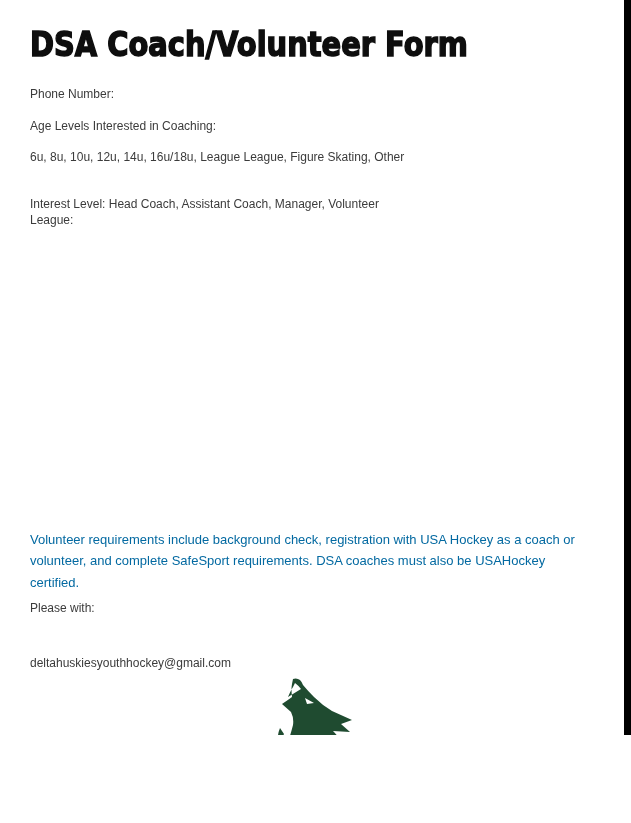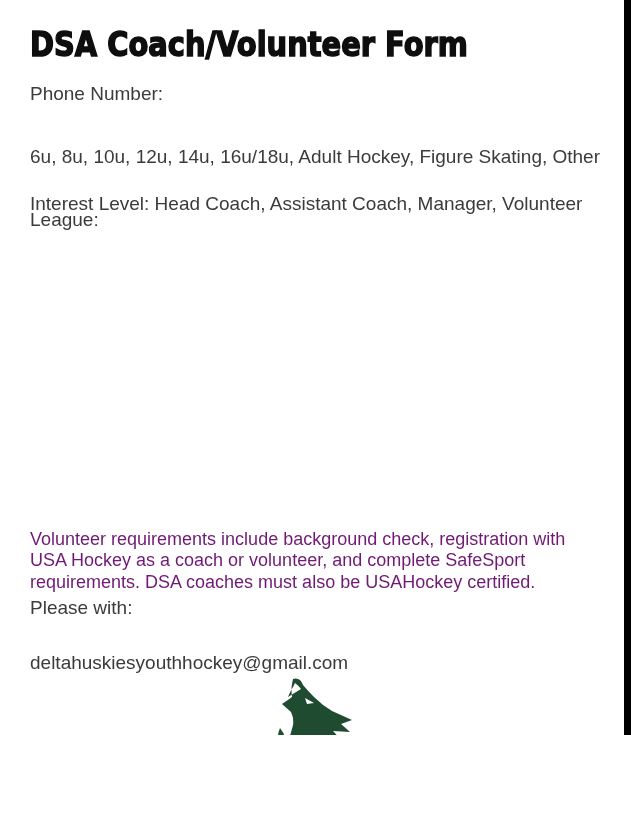--- a/index.html
+++ b/index.html
@@ -26,34 +26,34 @@
     color: #0e0e0e;
     -webkit-text-stroke: 1.6px #0e0e0e;
     letter-spacing: 0px;
     white-space: nowrap;
     transform: scaleX(0.85);
     transform-origin: 0 0;
   }
   .line {
     position: absolute;
     left: 30px;
-    font-size: 19px;
+    font-size: 12px;
     line-height: 16px;
     color: #3b3b3b;
     white-space: nowrap;
   }
   .para {
     position: absolute;
     left: 30px;
     top: 529px;
     width: 566px;
     margin: 0;
-    font-size: 18px;
+    font-size: 13px;
     line-height: 21.4px;
-    color: #701a75;
+    color: #0369a1;
   }
   .logo {
     position: absolute;
     left: 272px;
     top: 676px;
     width: 100px;
     height: 120px;
   }
   .edge-strip {
     position: absolute;
@@ -66,22 +66,23 @@
 </style>
 </head>
 <body>
 
 <div class="page">
 
   <h1 class="title">DSA Coach/Volunteer Form</h1>
 
   <div class="line" style="top:86px">Phone Number:</div>
 
+  <div class="line" style="top:118px">Age Levels Interested in Coaching:</div>
 
-  <div class="line" style="top:149px">6u, 8u, 10u, 12u, 14u, 16u/18u, Adult Hockey, Figure Skating, Other</div>
+  <div class="line" style="top:149px">6u, 8u, 10u, 12u, 14u, 16u/18u, League League, Figure Skating, Other</div>
 
   <div class="line" style="top:196px">Interest Level: Head Coach, Assistant Coach, Manager, Volunteer</div>
 
   <div class="line" style="top:212px">League:</div>
 
   <p class="para">Volunteer requirements include background check, registration with USA Hockey as a coach or volunteer, and complete SafeSport requirements. DSA coaches must also be USAHockey certified.</p>
 
   <div class="line" style="top:600px">Please with:</div>
 
   <div class="line" style="top:655px">deltahuskiesyouthhockey@gmail.com</div>

